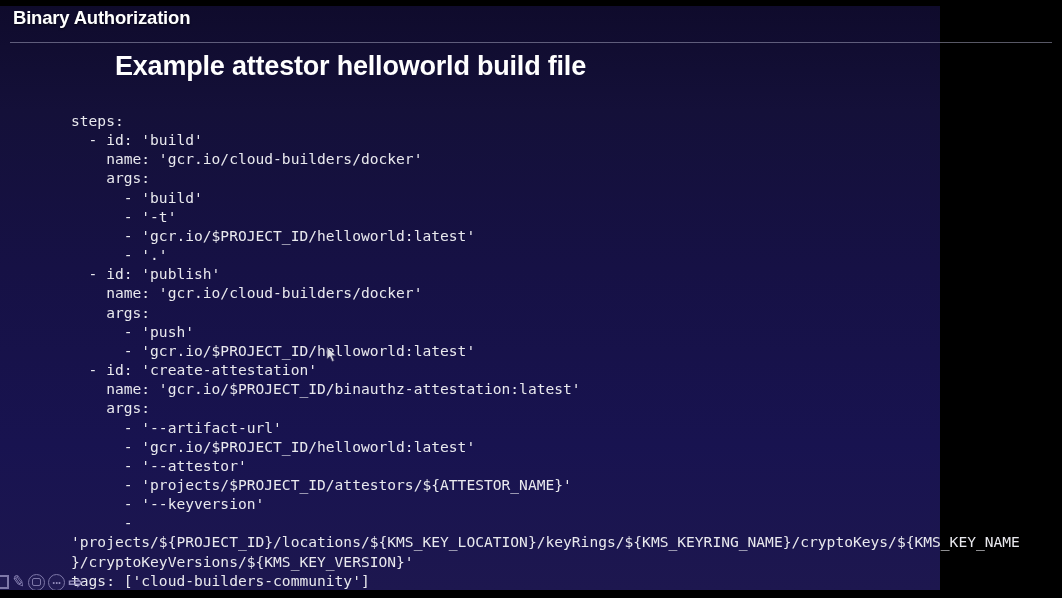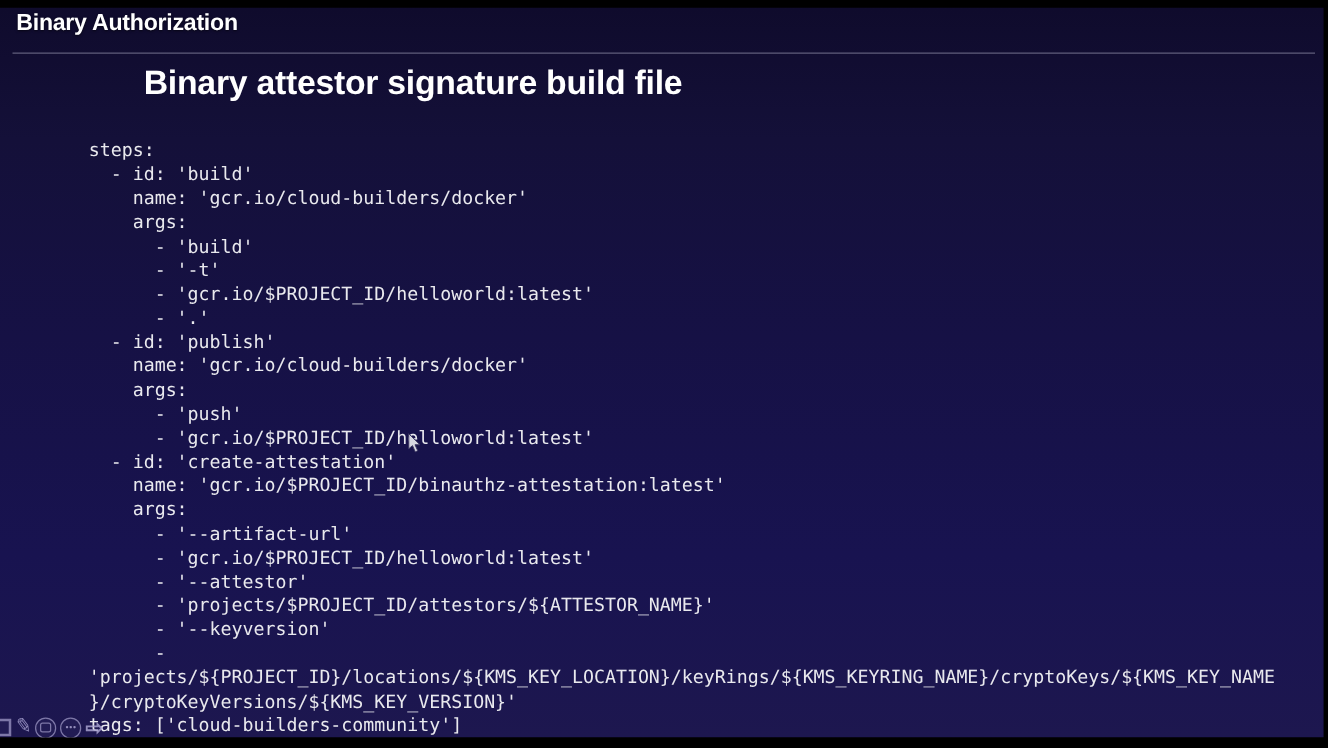--- a/index.html
+++ b/index.html
@@ -1,21 +1,21 @@
 <!DOCTYPE html>
 <html><head>
 <meta charset="utf-8">
 <style>
   html,body{margin:0;padding:0;}
   body{
     width:1062px;height:598px;position:relative;overflow:hidden;
     background:#000;font-family:"Liberation Sans",sans-serif;
   }
   .slide{
-    position:absolute;left:0;top:6px;width:1059px;height:584px;
+    position:absolute;left:0;top:6px;width:940px;height:584px;
     background:linear-gradient(180deg,#0f0b2c 0%,#141039 18%,#161145 45%,#181350 75%,#1d174f 100%);
   }
   .slide-title{
     position:absolute;left:13px;top:1px;
     color:#ffffff;font-size:18.5px;font-weight:700;letter-spacing:-0.2px;
     text-shadow:0 1px 2px rgba(0,0,0,.6);
     font-family:"Liberation Sans",sans-serif;
   }
   .header-divider{
     position:absolute;left:10px;top:36px;width:1042px;height:1px;
@@ -64,21 +64,21 @@
 <body>
 
 <div>
 
   <div class="slide">
 
     <div class="slide-title">Binary Authorization</div>
 
     <div class="header-divider"></div>
 
-    <h1 class="heading">Binary attestor signature build file</h1>
+    <h1 class="heading">Example attestor helloworld build file</h1>
 
     <pre class="code">steps:
   - id: 'build'
     name: 'gcr.io/cloud-builders/docker'
     args:
       - 'build'
       - '-t'
       - 'gcr.io/$PROJECT_ID/helloworld:latest'
       - '.'
   - id: 'publish'

